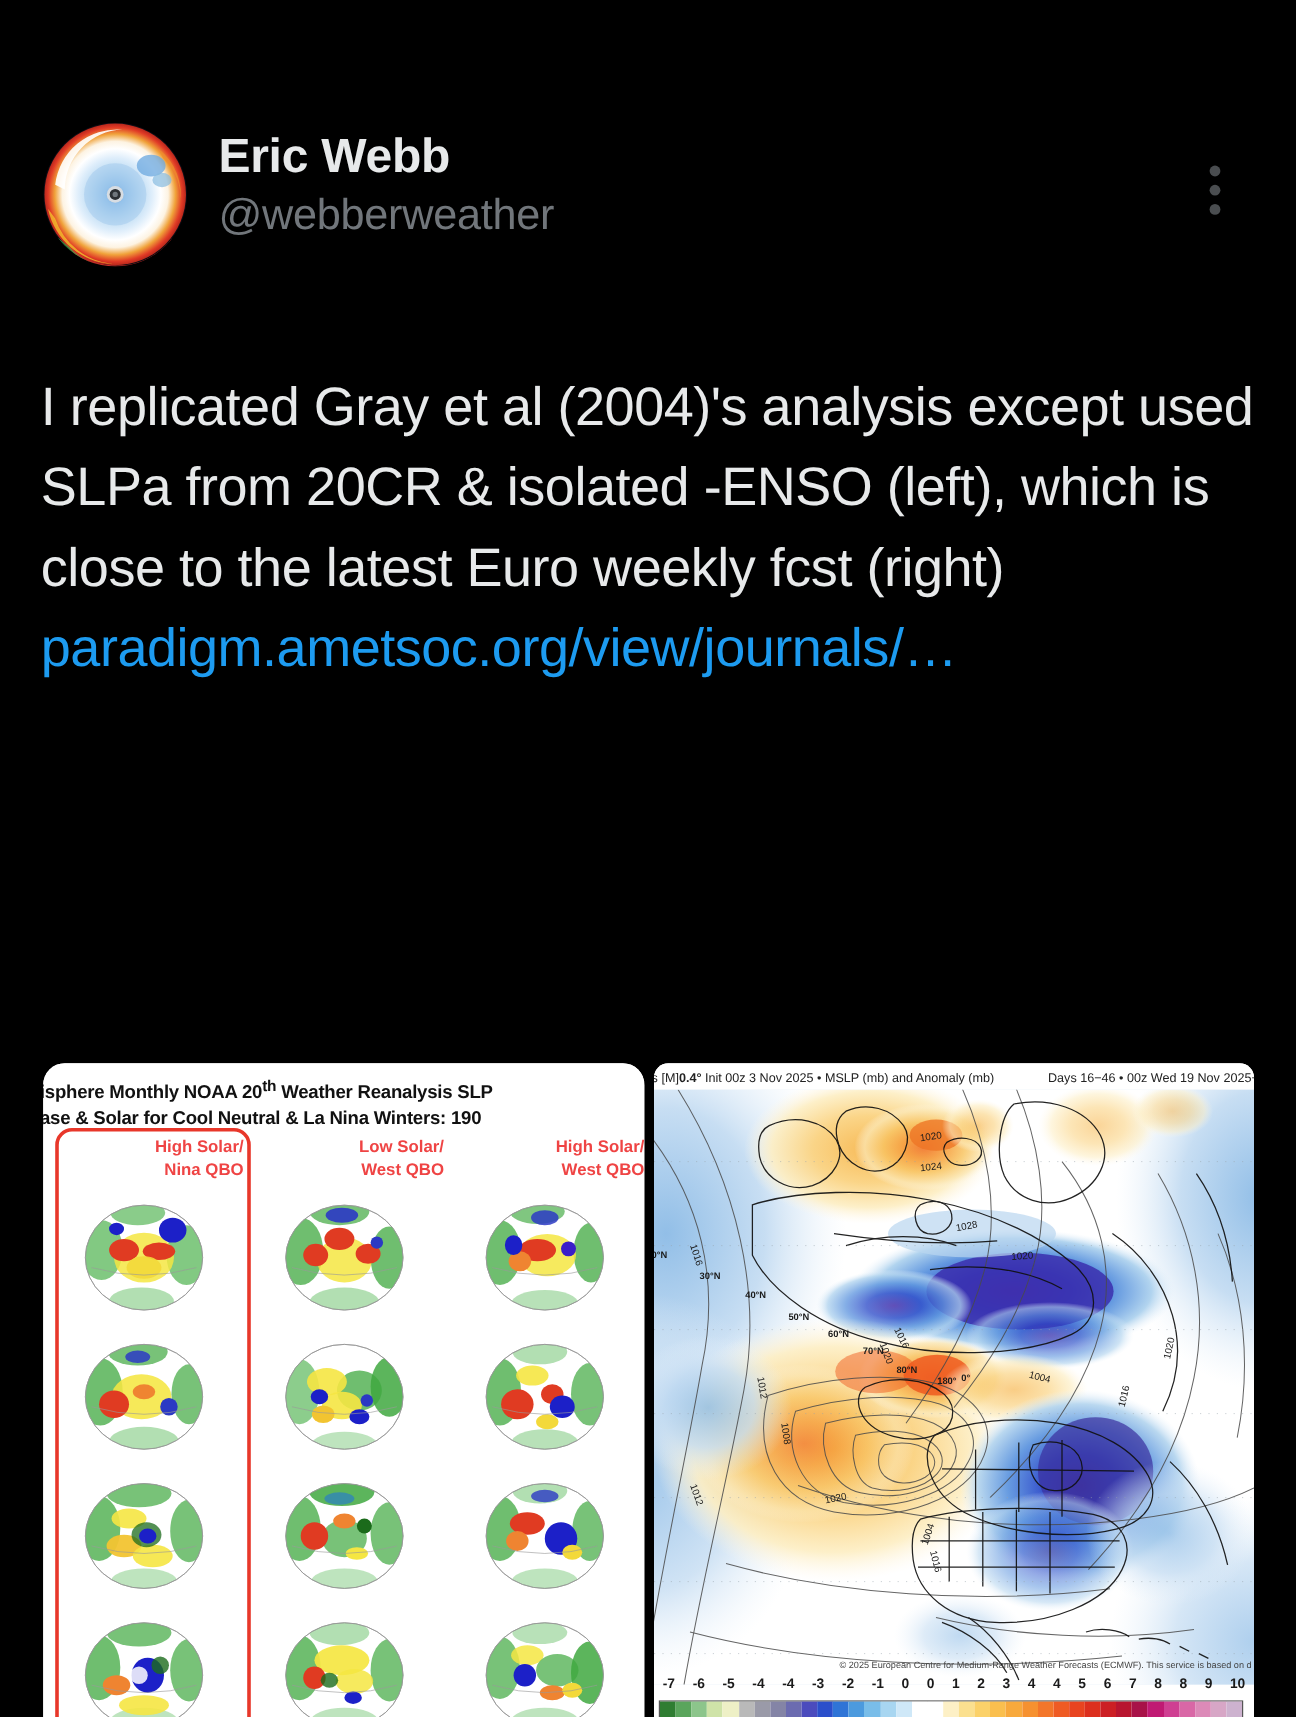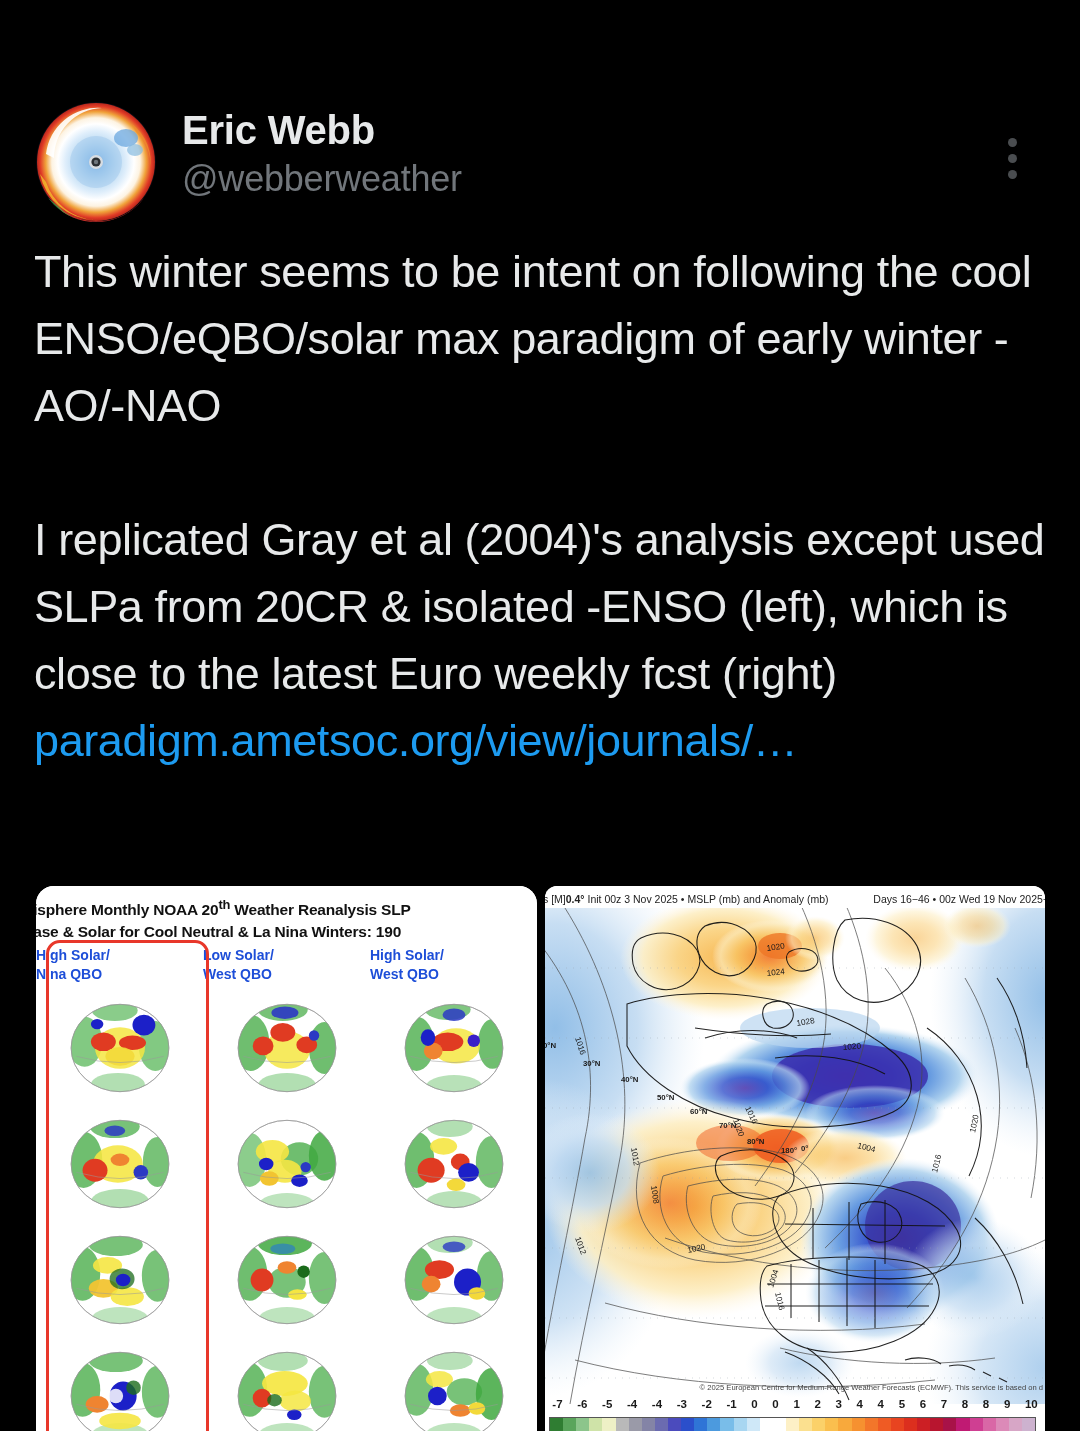--- a/index.html
+++ b/index.html
@@ -64,22 +64,22 @@
     font-size: 15.5px; font-weight: 700; color: #111;
     line-height: 22px; white-space: nowrap;
     font-family: "Liberation Sans", sans-serif; letter-spacing: -0.2px;
   }
   .fig-title .l2 { display: block; }
   .colhdrs {
     position: absolute; top: 60px; left: 0; width: 501px;
     display: flex;
   }
   .colhdr {
-    width: 167px; text-align: left;
-    font-size: 14px; font-weight: 700; color: #1d4ed8; line-height: 19px;
+    width: 167px; text-align: right;
+    font-size: 14px; font-weight: 700; color: #ef4444; line-height: 19px;
   }
   .redbox {
     position: absolute; left: 10px; top: 54px;
     width: 163px; height: 507px;
     border: 3.5px solid #e8372a; border-radius: 14px;
     pointer-events: none;
   }
   .grid {
     position: absolute; top: 104px; left: 0; width: 501px; height: 465px;
     display: grid; grid-template-columns: repeat(3,167px);
@@ -165,21 +165,20 @@
     </div>
 
     <div class="more">
       <i></i>
       <i></i>
       <i></i>
     </div>
   </div>
 
   <div class="body">
-    <p>This winter seems to be intent on following the cool ENSO/eQBO/solar max paradigm of early winter -AO/-NAO</p>
     <div class="gap"></div>
     <p>I replicated Gray et al (2004)'s analysis except used SLPa from 20CR &amp; isolated -ENSO (left), which is close to the latest Euro weekly fcst (right)</p>
     <p class="link">paradigm.ametsoc.org/view/journals/…</p>
   </div>
 
   <div class="media">
 
     <div class="panel left">
       <div class="fig-l">
 

